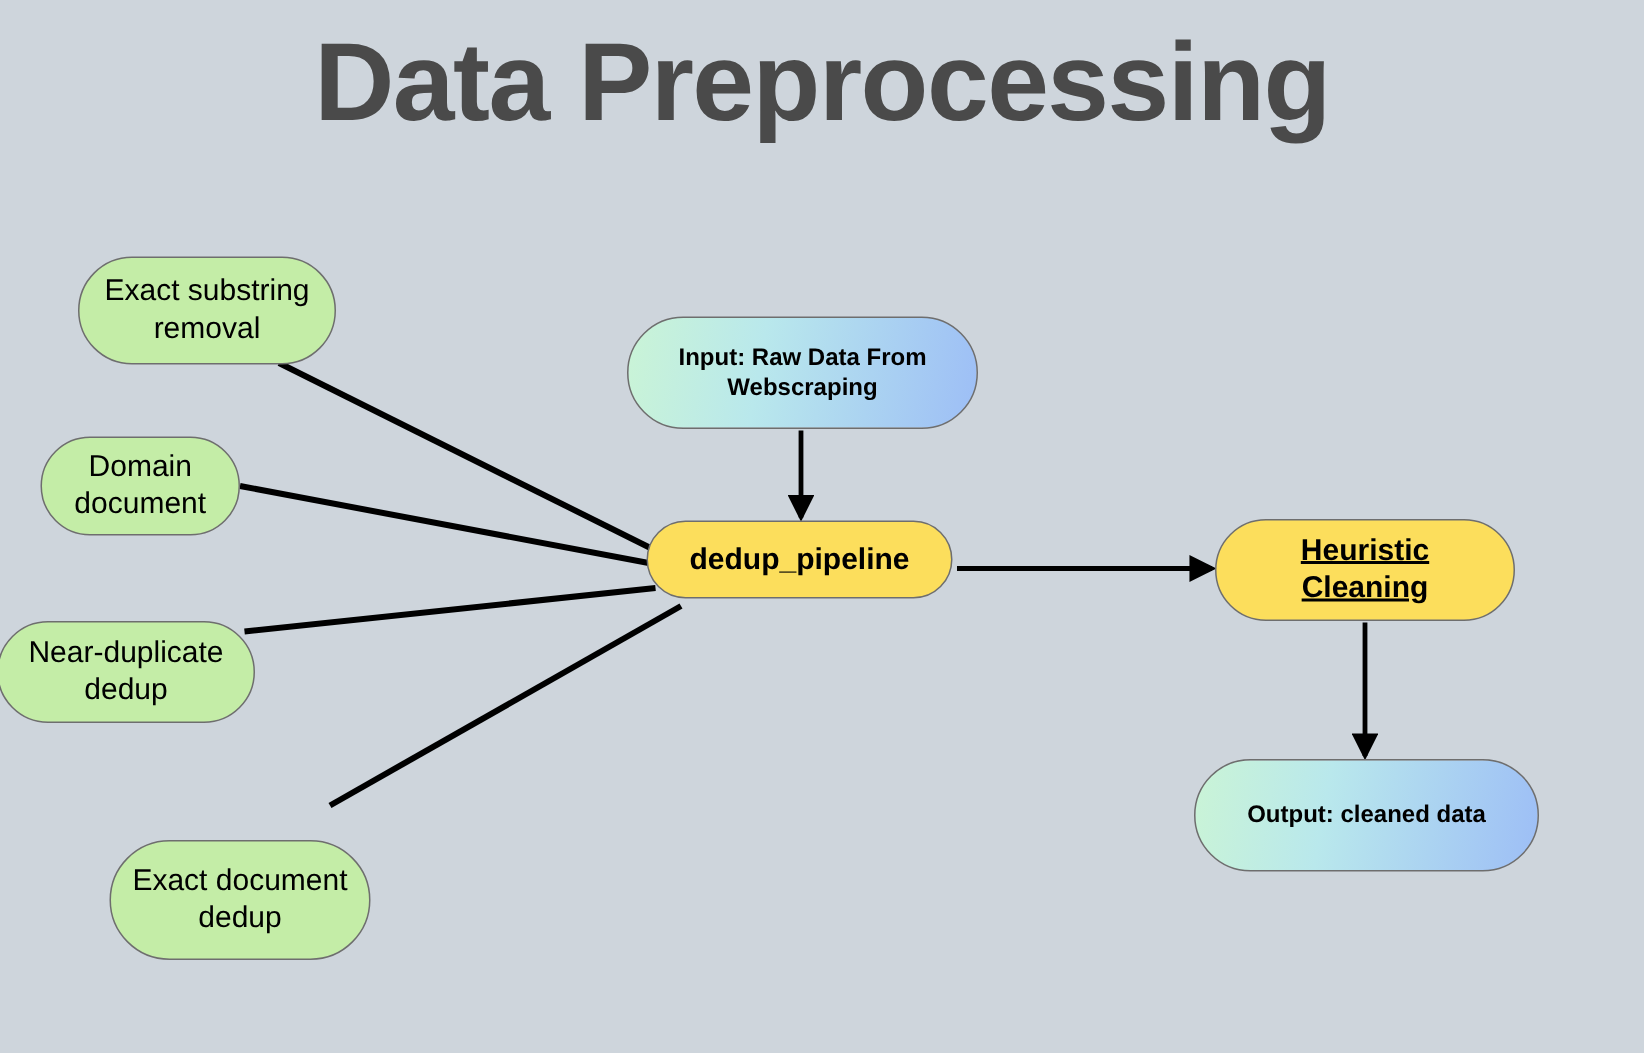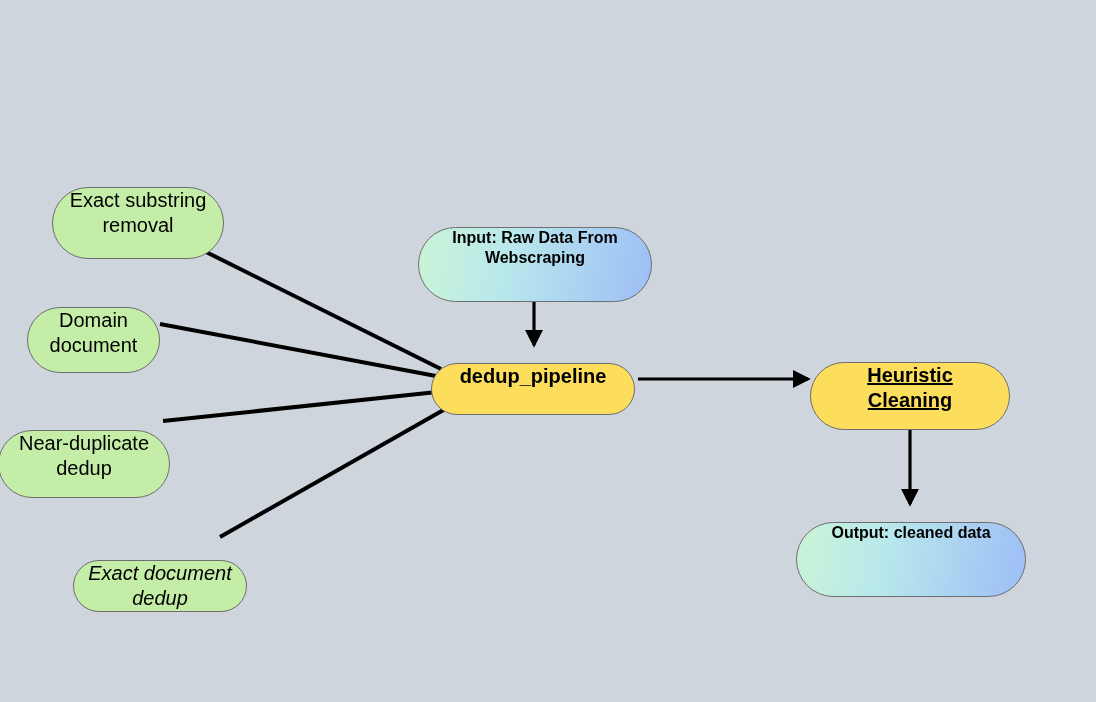--- a/index.html
+++ b/index.html
@@ -36,26 +36,26 @@
     font-weight: bold;
     color: #4A4A4A;
     letter-spacing: -1px;
     line-height: 1.1;
     white-space: nowrap;
   }
   .node {
     position: absolute;
     box-sizing: border-box;
     display: flex;
+    align-items: center;
     justify-content: center;
     text-align: center;
     border: 1.4px solid #6E6E6E;
     color: #000;
     line-height: 1.25;
-    margin-top: 16px;
   }
   .node-green {
     background: #C4EDA7;
     font-size: 20px;
     font-weight: 400;
     border-radius: 46px;
   }
   .node-yellow {
     background: #FCDE5C;
     font-size: 20px;
@@ -71,20 +71,21 @@
   .node-label {
     padding: 0 12px;
     display: block;
   }
 </style>
 </head>
 <body>
 
 <div id="canvas">
 
+  <div class="title">Data Preprocessing</div>
 
   <svg id="edge-layer" viewBox="0 0 1096 702">
     <defs>
       <marker id="arrowhead" viewBox="0 0 10 10" refX="8.4" refY="5" markerWidth="5.6" markerHeight="5.6" orient="auto-start-reverse">
         <path d="M 0 0 L 10 5 L 0 10 z" fill="#000000"></path>
       </marker>
     </defs>
     <g id="edges">
         <line x1="186" y1="242" x2="441" y2="369" stroke="#000000" stroke-width="4" stroke-linecap="butt"></line>
         <line x1="160" y1="324" x2="436" y2="376" stroke="#000000" stroke-width="4" stroke-linecap="butt"></line>
@@ -99,21 +100,21 @@
   <div id="nodes">
       <div class="node node-green" style="left: 52px; top: 171px; width: 172px; height: 72px;">
         <span class="node-label">Exact substring removal</span>
       </div>
       <div class="node node-green" style="left: 27px; top: 291px; width: 133px; height: 66px;">
         <span class="node-label">Domain document</span>
       </div>
       <div class="node node-green" style="left: -2px; top: 414px; width: 172px; height: 68px;">
         <span class="node-label">Near-duplicate dedup</span>
       </div>
-      <div class="node node-green" style="left: 73px; top: 544px; width: 174px; height: 52px; font-style: italic;">
+      <div class="node node-green" style="left: 73px; top: 560px; width: 174px; height: 80px;">
         <span class="node-label">Exact document dedup</span>
       </div>
       <div class="node node-grad" style="left: 418px; top: 211px; width: 234px; height: 75px;">
         <span class="node-label">Input: Raw Data From Webscraping</span>
       </div>
       <div class="node node-yellow" style="left: 431px; top: 347px; width: 204px; height: 52px;">
         <span class="node-label">dedup_pipeline</span>
       </div>
       <div class="node node-yellow" style="left: 810px; top: 346px; width: 200px; height: 68px; text-decoration: underline;">
         <span class="node-label">Heuristic Cleaning</span>

